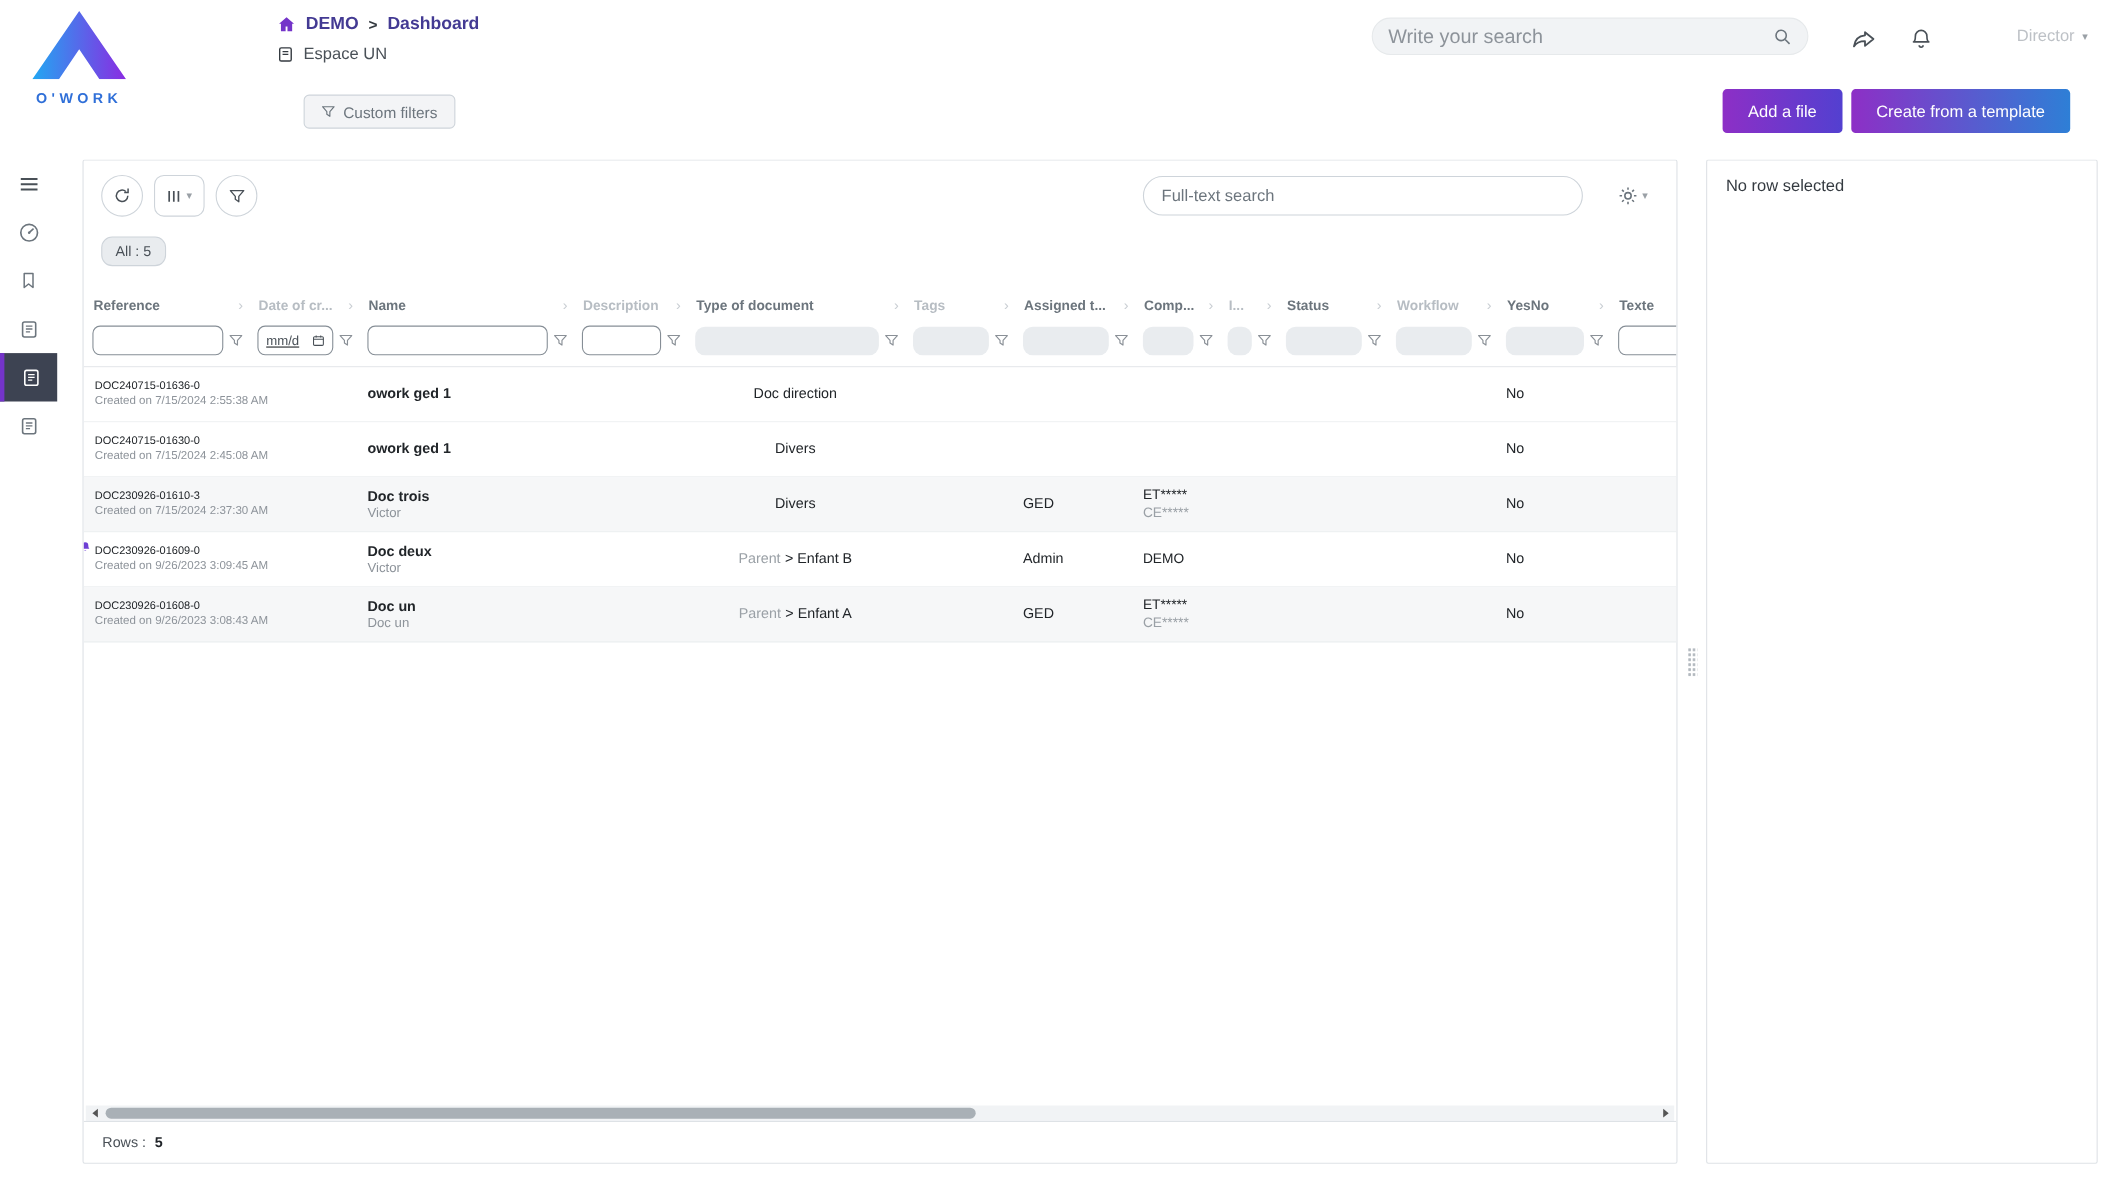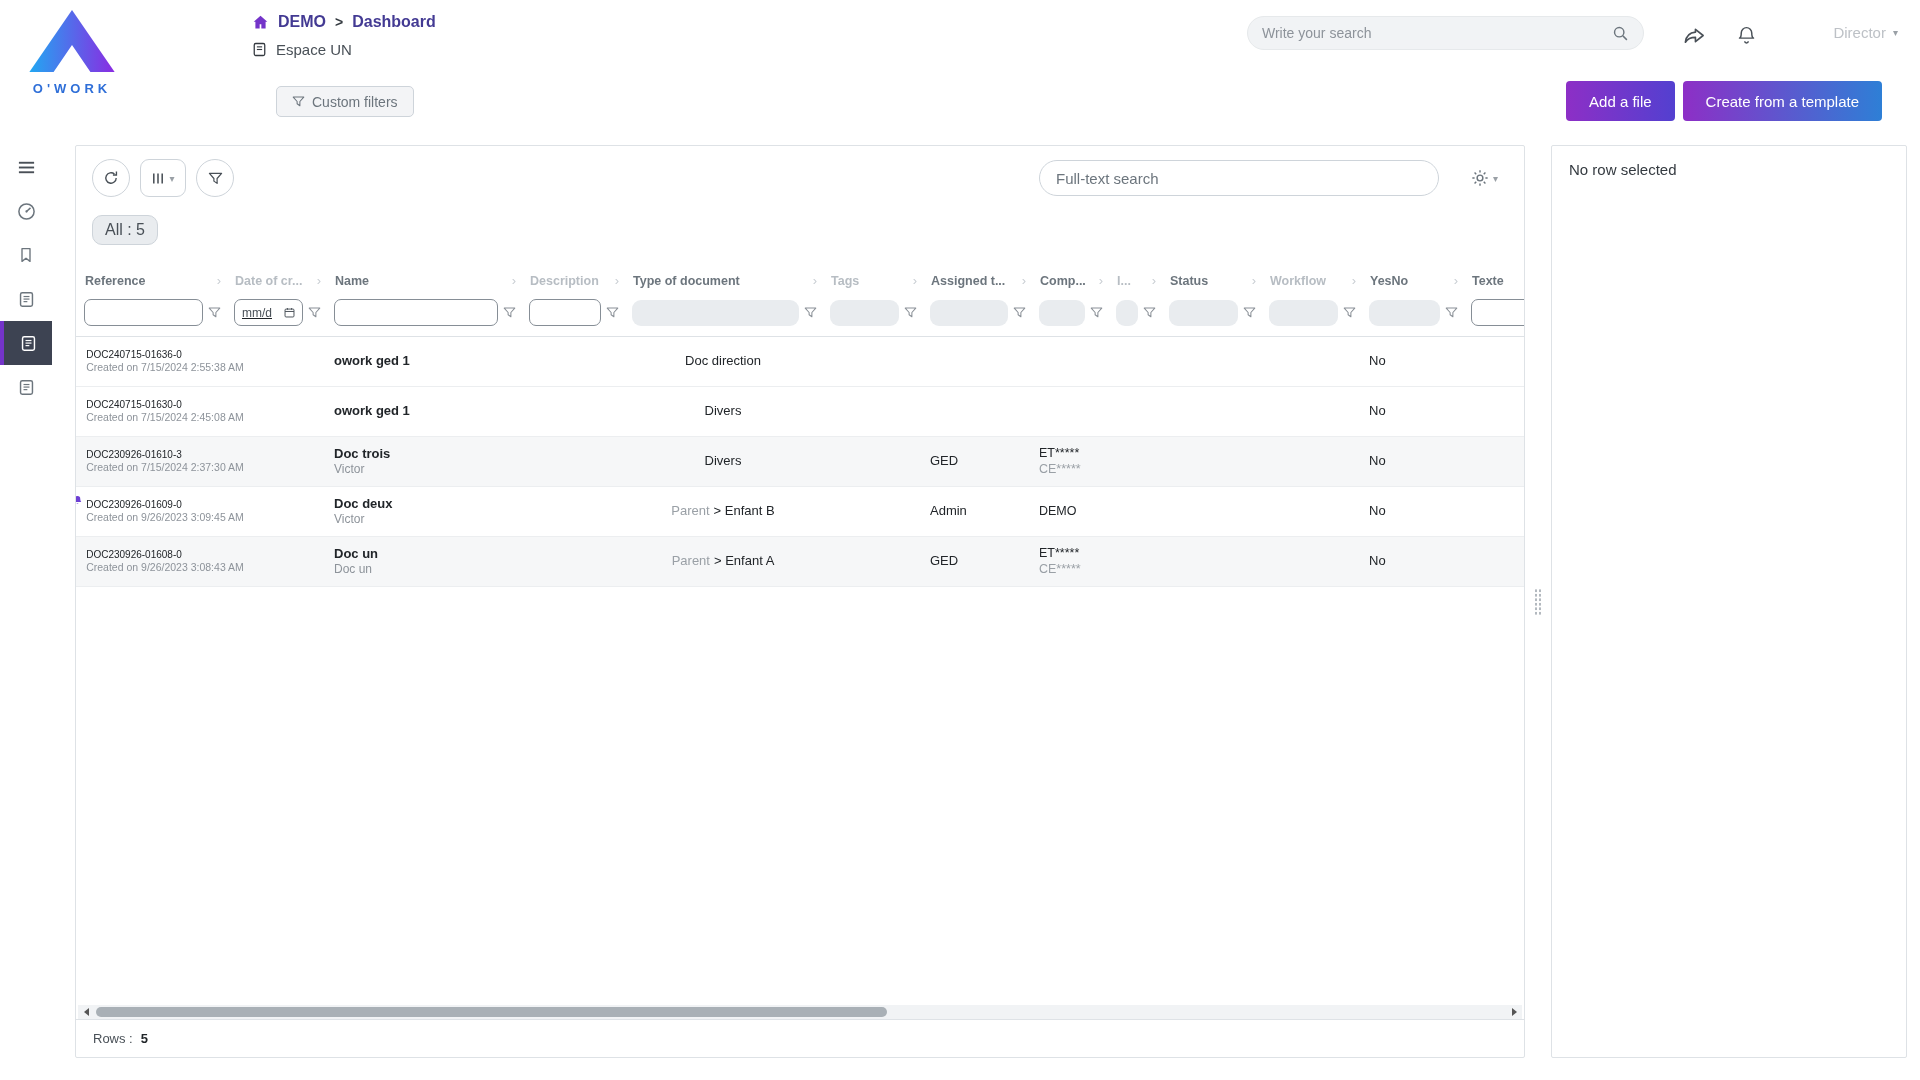--- a/index.html
+++ b/index.html
@@ -12,21 +12,21 @@
   .logo{position:absolute;left:16px;top:10px;width:112px;text-align:center;cursor:pointer}
   .logo-text{margin-top:5px;font-size:13px;font-weight:bold;color:#2f6fd8;letter-spacing:4px}
   .bc-row{position:absolute;left:252px;top:13px;display:flex;align-items:center;gap:9px;
     font-size:16px;font-weight:bold;color:#433a93}
   .bc-link{cursor:pointer}
   .bc-sep{color:#343a40;font-size:14px}
   .ws-row{position:absolute;left:252px;top:41px;display:flex;align-items:center;gap:9px;
     font-size:15px;color:#495057}
   .search-pill{position:absolute;left:1247px;top:16px;width:397px;height:34px;background:#f1f3f5;
     border:1px solid #e6e9eb;border-radius:17px;display:flex;align-items:center;padding:0 14px}
-  .search-pill input{flex:1;border:none;background:transparent;outline:none;font-size:14px;color:#495057}
+  .search-pill input{flex:1;border:none;background:transparent;outline:none;font-size:18px;color:#495057}
   .search-pill input::placeholder{color:#8d939a}
   .hbtn{position:absolute;top:19px;width:32px;height:32px;display:flex;align-items:center;
     justify-content:center;background:none;border:none;cursor:pointer}
   .hbtn.share{left:1678px}
   .hbtn.bell{left:1730px}
   .role{position:absolute;right:22px;top:24px;display:flex;align-items:center;gap:7px;
     color:#bdc1c6;font-size:15px;cursor:pointer}
   .caret{font-size:10px;color:#9aa0a6}
 
   .custom-filters{position:absolute;left:276px;top:86px;height:31px;padding:0 15px;
@@ -50,21 +50,21 @@
     justify-content:center;cursor:pointer;gap:4px}
   .tbtn.round{width:38px;border-radius:50%}
   .tbtn.sq{width:46px;border-radius:9px}
   .fulltext{margin-left:auto;width:400px;height:36px;border:1px solid #ced4da;border-radius:18px;
     padding:0 16px;font-size:15px;outline:none;color:#495057;background:#fff}
   .fulltext::placeholder{color:#6c757d}
   .gearbtn{margin-left:22px;background:none;border:none;display:flex;align-items:center;gap:4px;cursor:pointer}
 
   .tabs{padding:14px 16px 0}
   .tab-badge{display:inline-block;background:#e9ecef;border:1px solid #ced4da;border-radius:10px;
-    padding:5px 12px;font-size:16px;color:#495057;cursor:pointer}
+    padding:5px 12px;font-size:13px;color:#495057;cursor:pointer}
 
   .tablewrap{margin-top:20px;flex:1;display:flex;flex-direction:column;overflow:hidden}
   .thead,.tfilter,.tr{display:flex;min-width:1687px;flex:none}
   .th{flex:none;padding:8px 5px 7px 9px;font-size:12.5px;font-weight:600;color:#6c757d;
     display:flex;align-items:center;justify-content:space-between;cursor:pointer}
   .th.muted .th-label{color:#b7bdc3}
   .resize{color:#c9ced3;font-size:13px;font-weight:normal;cursor:col-resize}
   .tfilter{padding:4px 0 10px;border-bottom:1px solid #dee2e6}
   .fc{flex:none;display:flex;align-items:center;gap:5px;padding:0 5px 0 8px}
   .f-input{flex:1;min-width:0;height:27px;border:1px solid #868e96;border-radius:7px;

